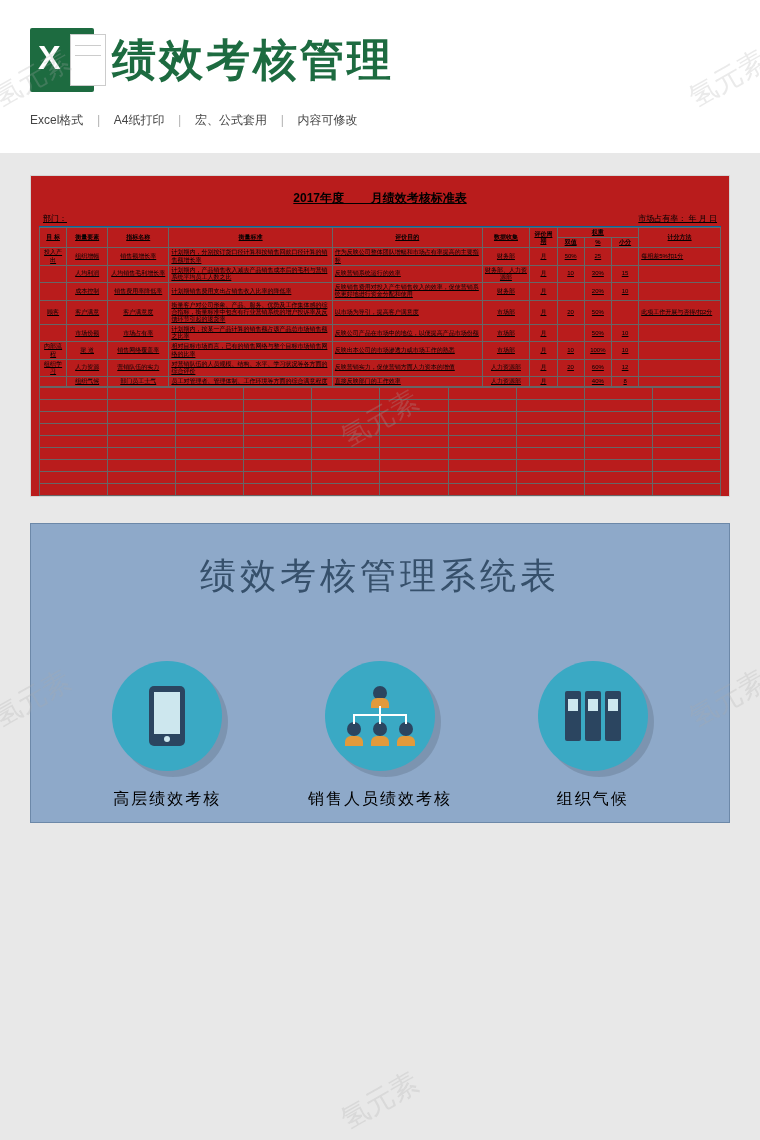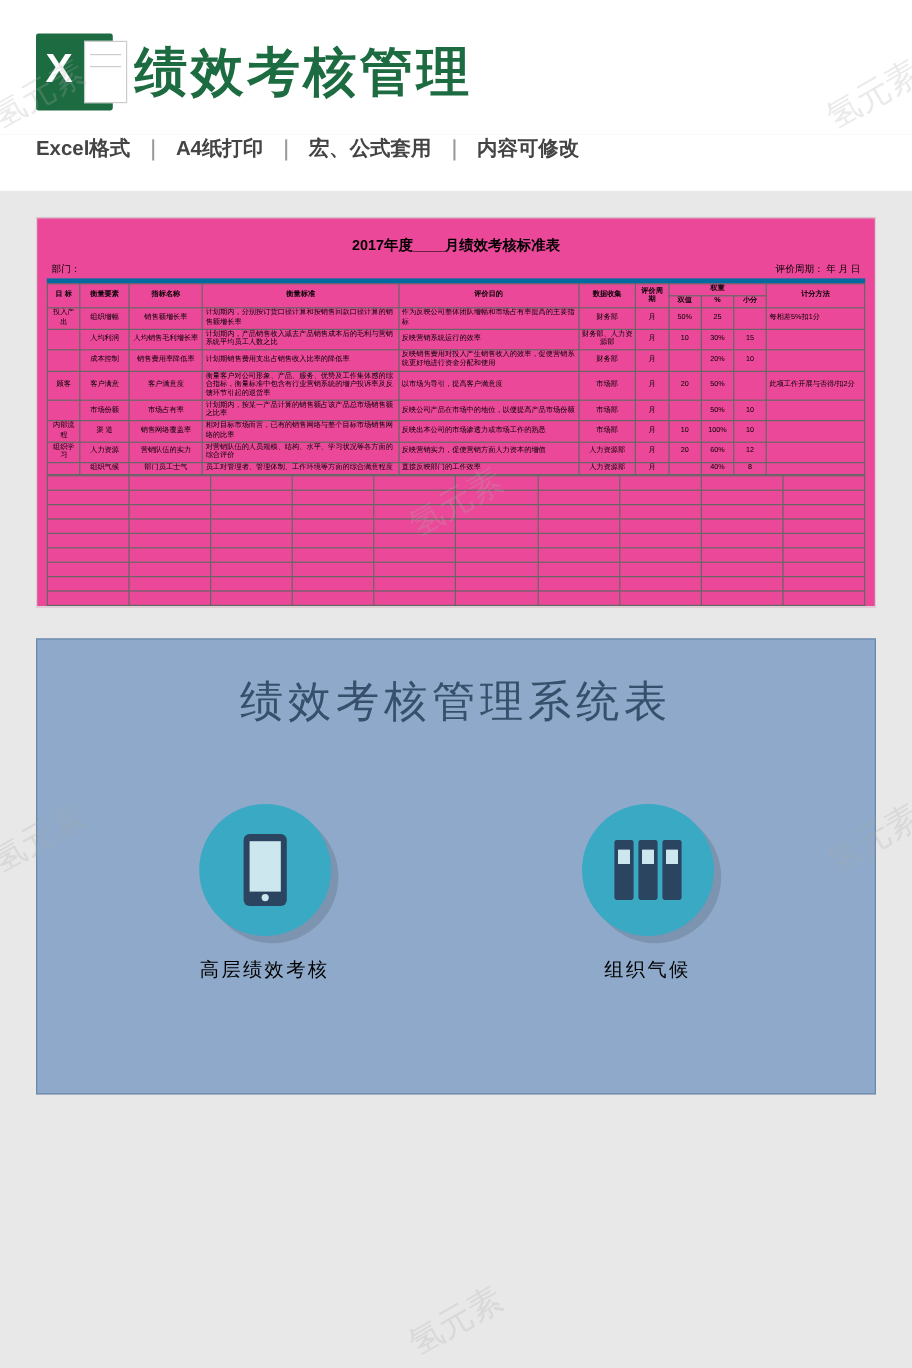--- a/index.html
+++ b/index.html
@@ -66,45 +66,45 @@
   }
   .main-title {
     font-size: 44px;
     font-weight: 700;
     color: #1d6b40;
     letter-spacing: 3px;
   }
   .subhead {
     background: #fff;
     padding: 0 30px 24px 30px;
-    font-size: 17px;
+    font-size: 12px;
     color: #444;
-    font-weight: bold;
   }
   .subhead .sep { margin: 0 6px; color: #999; }
 
   
   .preview {
     margin: 22px 30px 0 30px;
-    background: #ec4899;
+    background: #b91c1c;
     padding: 10px 8px 0 8px;
     border: 1px solid #d4d4d4;
+    text-decoration: underline;
   }
   .sheet-title {
     text-align: center;
     font-weight: 700;
     font-size: 12px;
     padding: 4px 0;
   }
   .metarow {
     display: flex;
     justify-content: space-between;
     font-size: 8px;
     padding: 2px 4px;
-    border-bottom: 4px solid #0369a1;
+    border-bottom: 1px solid #0369a1;
   }
   table.grid {
     width: 100%;
     border-collapse: collapse;
     font-size: 6px;
     table-layout: fixed;
   }
   table.grid th, table.grid td {
     border: 1px solid #666;
     padding: 1px 2px;
@@ -114,21 +114,21 @@
   }
   table.grid th { font-weight: 700; }
   table.grid td.left { text-align: left; }
   .blank-rows td { height: 12px; border-color: #d8d8d8; }
 
   
   .bluecard {
     margin: 26px 30px 0 30px;
     background: #8ea9c9;
     border: 1px solid #6c88a8;
-    height: 380px;
+    height: 300px;
     position: relative;
     overflow: hidden;
     color: #2b4560;
   }
   .bluecard .bigtitle {
     text-align: center;
     font-size: 36px;
     letter-spacing: 4px;
     padding-top: 28px;
     color: #36506b;
@@ -239,21 +239,21 @@
   <span class="sep">｜</span>
   <span>宏、公式套用</span>
   <span class="sep">｜</span>
   <span>内容可修改</span>
 </div>
 
 <div class="preview">
   <div class="sheet-title">2017年度____月绩效考核标准表</div>
   <div class="metarow">
     <span>部门：</span>
-    <span>评价周期：      年    月    日</span>
+    <span>市场占有率：      年    月    日</span>
   </div>
   <table class="grid">
     <colgroup>
       <col style="width:4%">
         <col style="width:6%">
         <col style="width:9%">
       <col style="width:24%">
         <col style="width:22%">
         <col style="width:7%">
       <col style="width:4%">
@@ -517,20 +517,40 @@
   <div class="bigtitle">绩效考核管理系统表</div>
   <div class="iconrow">
     <div class="iconcol">
       <div class="circle">
           <div class="phone"></div>
         </div>
       <div class="lbl">高层绩效考核</div>
     </div>
     <div class="iconcol">
       <div class="circle">
+        <div class="org">
+          <div class="p p1"></div>
+            <div class="body b1"></div>
+          <div class="p p2"></div>
+            <div class="body b2"></div>
+          <div class="p p3"></div>
+            <div class="body b3"></div>
+          <div class="p p4"></div>
+            <div class="body b4"></div>
+          <div class="line lh"></div>
+            <div class="line lv1"></div>
+          <div class="line lv2"></div>
+            <div class="line lv3"></div>
+            <div class="line lv4"></div>
+        </div>
+      </div>
+      <div class="lbl">销售人员绩效考核</div>
+    </div>
+    <div class="iconcol">
+      <div class="circle">
         <div class="folders">
             <div class="f"></div>
             <div class="f"></div>
             <div class="f"></div>
           </div>
       </div>
       <div class="lbl">组织气候</div>
     </div>
   </div>
 </div>

